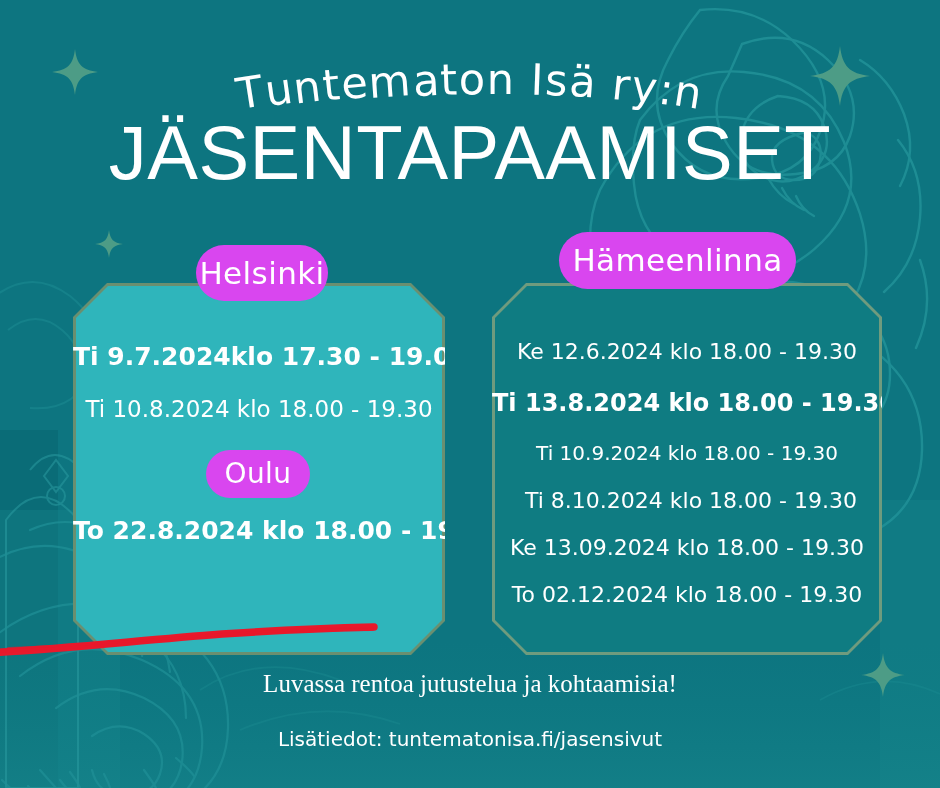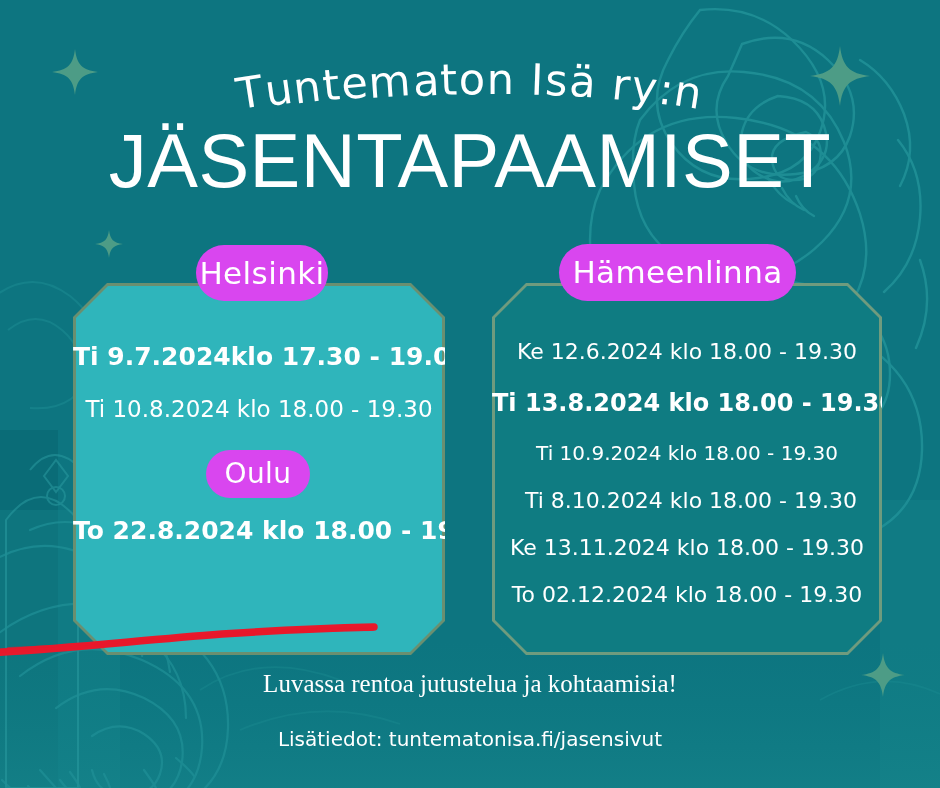--- a/index.html
+++ b/index.html
@@ -49,21 +49,21 @@
   }
   .script-title .arc-wrap {
     display: inline-block;
     white-space: nowrap;
   }
   .script-title .ch {
     display: inline-block;
     transform-origin: 50% 100%;
   }
   .big-title {
-    margin: 8px;
+    margin: 0;
     padding-top: 12px;
     color: #ffffff;
     font-size: 76px;
     font-weight: 400;
     letter-spacing: 0.5px;
     font-family: "Liberation Sans", sans-serif;
     line-height: 1.05;
   }
 
   
@@ -111,21 +111,21 @@
     font-family: "DejaVu Sans", sans-serif;
     font-weight: 400;
     font-size: 31px;
     line-height: 1;
     display: flex;
     align-items: center;
     justify-content: center;
     letter-spacing: 0.4px;
   }
   #pill-helsinki { left: 196px; top: 245px; width: 132px; height: 56px; }
-  #pill-hameenlinna { left: 559px; top: 244px; width: 237px; height: 57px; }
+  #pill-hameenlinna { left: 559px; top: 232px; width: 237px; height: 57px; }
   #pill-oulu { left: 206px; top: 450px; width: 104px; height: 48px; font-size: 28px; }
 
   
   .event-row {
     position: absolute;
     left: 0; right: 0;
     text-align: center;
     font-family: "DejaVu Sans", sans-serif;
     color: #ffffff;
     line-height: 1;
@@ -278,21 +278,21 @@
       </div>
     </div>
 
     <div class="card" id="card-hameenlinna">
       <div class="card-inner"></div>
       <div class="card-body">
         <div class="event-row reg" id="ham-row-0">Ke 12.6.2024 klo 18.00 - 19.30</div>
         <div class="event-row bold" id="ham-row-1">Ti 13.8.2024 klo 18.00 - 19.30</div>
         <div class="event-row reg" id="ham-row-2">Ti 10.9.2024 klo 18.00 - 19.30</div>
         <div class="event-row reg" id="ham-row-3">Ti 8.10.2024 klo 18.00 - 19.30</div>
-        <div class="event-row reg" id="ham-row-4">Ke 13.11.2024 klo 18.00 - 19.30</div>
+        <div class="event-row reg" id="ham-row-4">Ke 13.09.2024 klo 18.00 - 19.30</div>
         <div class="event-row reg" id="ham-row-5">To 02.12.2024 klo 18.00 - 19.30</div>
       </div>
     </div>
 
     <svg class="strike-svg" viewBox="0 0 400 44" preserveAspectRatio="none">
       <path d="M2 30 C70 27 150 18 240 11 C300 7 350 5 392 4" stroke="#e8192c" stroke-width="7.5" fill="none" stroke-linecap="round"></path>
       <path d="M10 28 C80 26 160 18 250 11 C310 7 358 6 390 6" stroke="#e8192c" stroke-width="4" fill="none" stroke-linecap="round" opacity="0.85"></path>
       <path d="M26 25 C96 23 176 16 264 10 C318 6 360 6 388 7" stroke="#e8192c" stroke-width="2" fill="none" stroke-linecap="round" opacity="0.6"></path>
     </svg>
   </div>

